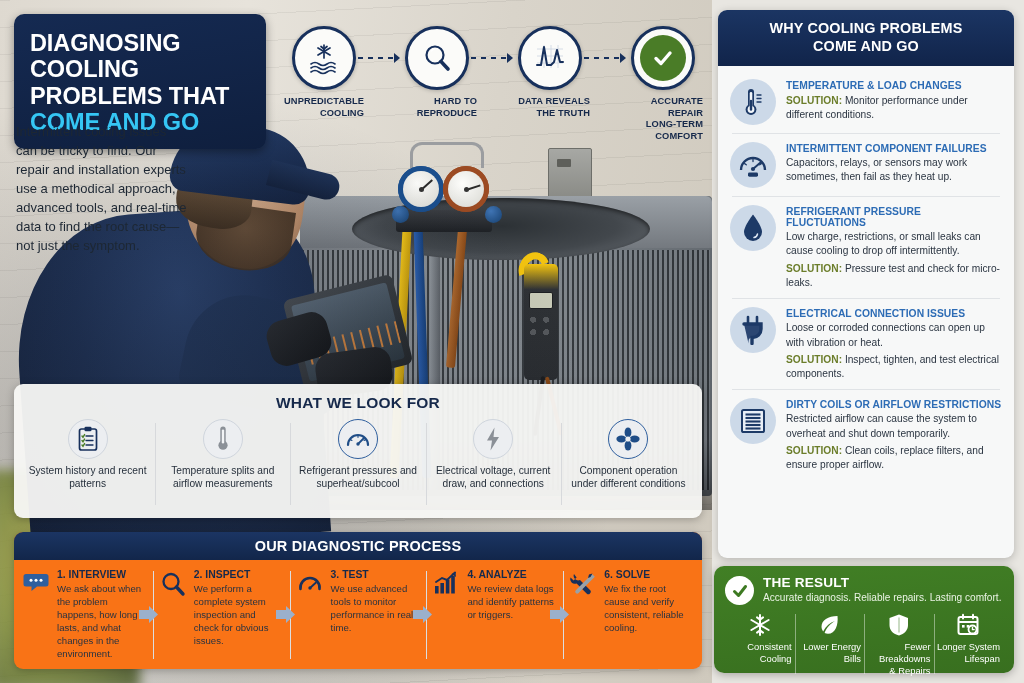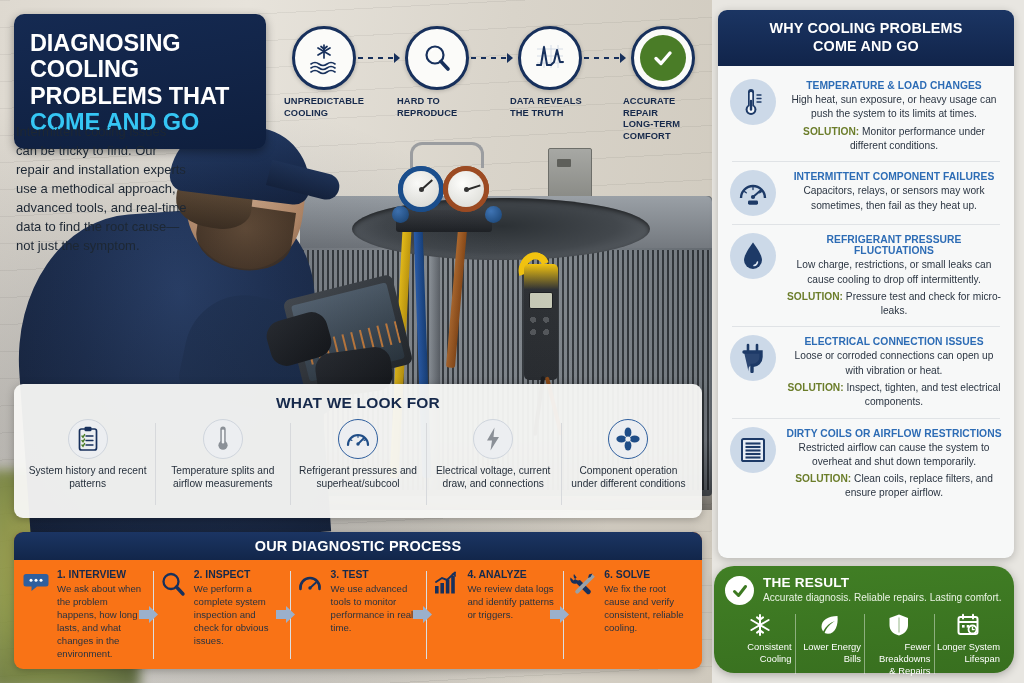--- a/index.html
+++ b/index.html
@@ -229,21 +229,21 @@
     font-weight: 700; letter-spacing: -0.1px;
   }
   .title-accent { color: #35c6f4; display: block; }
   .lede {
     position: absolute; left: 16px; top: 123px; width: 172px;
     font-size: 13px; line-height: 1.46; color: #1d2733; font-weight: 400;
   }
 
   
   .flow { position: absolute; left: 284px; top: 26px; width: 418px; height: 106px; }
-  .flow-step { position: absolute; top: 0; width: 80px; text-align: left; }
+  .flow-step { position: absolute; top: 0; width: 80px; text-align: right; }
   .flow-circle {
     width: 64px; height: 64px; margin: 0 auto; border-radius: 50%;
     background: #fbfbf9; border: 3px solid #17305c;
     display: flex; align-items: center; justify-content: center;
     box-shadow: 0 1px 4px rgba(0,0,0,.22);
   }
   .flow-label {
     margin-top: 6px; font-size: 9.3px; font-weight: 700; color: #16294b;
     line-height: 1.24; letter-spacing: .1px;
   }
@@ -324,33 +324,33 @@
   }
   .why-list { padding: 4px 12px 6px; }
   .why-item { display: flex; gap: 10px; padding: 9px 0 8px; position: relative; }
   .why-item + .why-item:before {
     content: ""; position: absolute; left: 2px; right: 2px; top: 0; height: 1px; background: #e0e3e6;
   }
   .why-circle {
     width: 46px; height: 46px; flex: 0 0 46px; border-radius: 50%;
     background: #ccd9e8; display: flex; align-items: center; justify-content: center;
   }
-  .why-body { flex: 1; padding-top: 1px; text-align: center; }
+  .why-body { flex: 1; padding-top: 1px; }
   .why-title {
     font-size: 10.3px; font-weight: 700; color: #2d6cb5; letter-spacing: .05px; margin-bottom: 2px;
   }
   .why-text { font-size: 10.2px; line-height: 1.4; color: #2b3542; }
   .why-sol { font-size: 10.2px; line-height: 1.4; color: #2b3542; margin-top: 3px; }
   .sol-label { color: #6b7d2a; font-weight: 700; }
 
   
   .result {
     position: absolute; left: 714px; top: 566px; width: 300px; height: 107px;
     background: linear-gradient(175deg, #417f25, #386f1f);
-    border-radius: 20px; padding: 9px 11px 8px;
+    border-radius: 10px; padding: 9px 11px 8px;
     box-shadow: 0 2px 9px rgba(0,0,0,.28);
   }
   .result-head { display: flex; gap: 9px; align-items: flex-start; }
   .result-badge {
     width: 29px; height: 29px; flex: 0 0 29px; border-radius: 50%; background: #fff;
     display: flex; align-items: center; justify-content: center; margin-top: 1px;
   }
   .result-title { color: #fff; font-size: 13.6px; font-weight: 700; letter-spacing: .2px; }
   .result-sub { color: #eaf3e4; font-size: 10.1px; margin-top: 2px; }
   .result-grid { display: flex; margin-top: 7px; }
@@ -698,21 +698,20 @@
             <path d="M11 14 v8.5" stroke="#1d3a67" stroke-width="2.4" stroke-linecap="round"></path>
             <g stroke="#1d3a67" stroke-width="1.4" stroke-linecap="round">
               <line x1="17" y1="8" x2="21" y2="8"></line>
                 <line x1="17" y1="11.5" x2="21" y2="11.5"></line>
               <line x1="17" y1="15" x2="21" y2="15"></line>
             </g>
           </svg>
         </div>
         <div class="why-body">
           <div class="why-title">TEMPERATURE &amp; LOAD CHANGES</div>
-          <div class="why-text">High heat, sun exposure, or heavy usage can push the system to its limits at times.</div>
           <div class="why-sol">
             <span class="sol-label">SOLUTION:</span>
             <span>Monitor performance under different conditions.</span>
           </div>
         </div>
       </div>
 
       <div class="why-item">
         <div class="why-circle">
           <svg width="30" height="28" viewBox="0 0 30 28">

